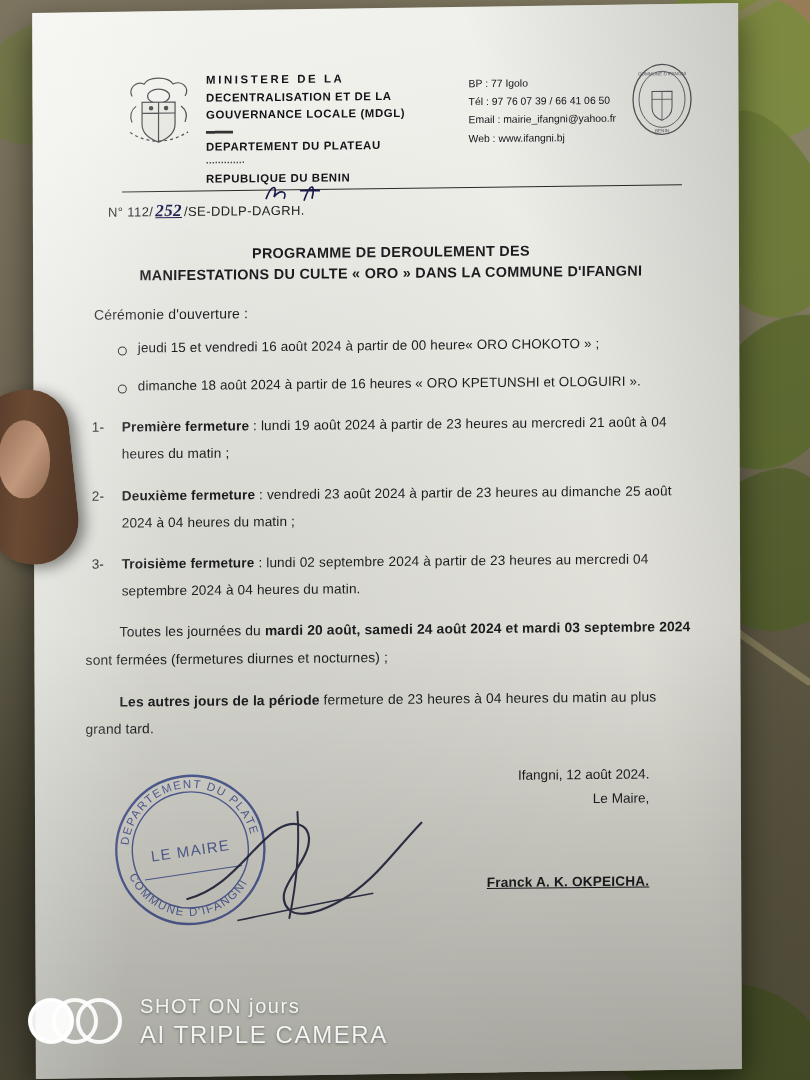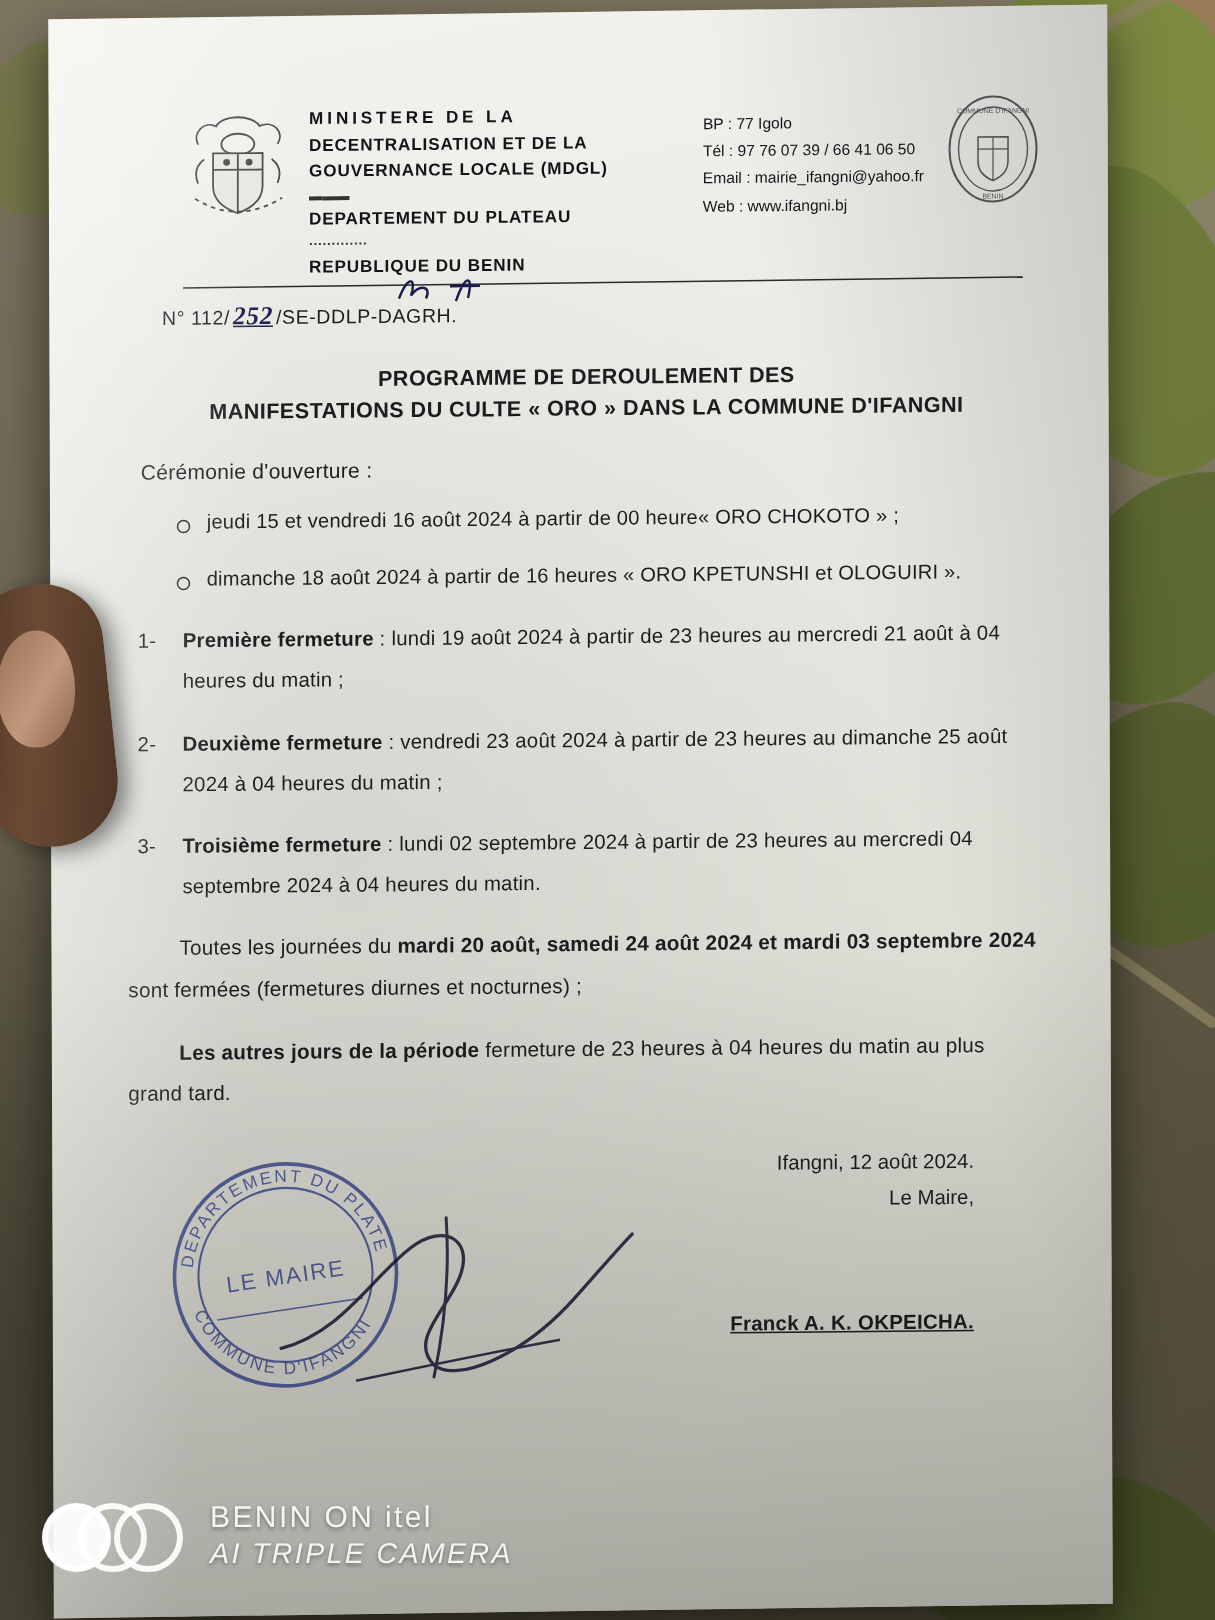--- a/index.html
+++ b/index.html
@@ -274,21 +274,21 @@
   .wm-rings .r1 { left: 0; }
   .wm-rings .r2 { left: 24px; }
   .wm-rings .r3 { left: 48px; }
   .wm-text {
     color: rgba(255,255,255,.9);
     font-size: 20px;
     letter-spacing: 1.6px;
     line-height: 1.3;
     text-shadow: 0 1px 3px rgba(0,0,0,.4);
   }
-  .wm-text .l2t { font-size: 19px; font-style: italic; }
+  .wm-text .l2t { font-size: 24px; }
 </style>
 </head>
 <body>
 
 <div id="scene">
 
   <div class="ground"></div>
   <div class="pot"></div>
   <div class="leaf l1"></div>
   <div class="leaf l2"></div>
@@ -433,18 +433,18 @@
     <div class="nail"></div>
   </div>
 
   <div class="watermark">
     <div class="wm-rings">
       <div class="ring r1 filled"></div>
       <div class="ring r2"></div>
       <div class="ring r3"></div>
     </div>
     <div class="wm-text">
-      <div>BENIN ON itel</div>
+      <div>SHOT ON jours</div>
       <div class="l2t">AI TRIPLE CAMERA</div>
     </div>
   </div>
 
 </div>
 
 </body></html>

